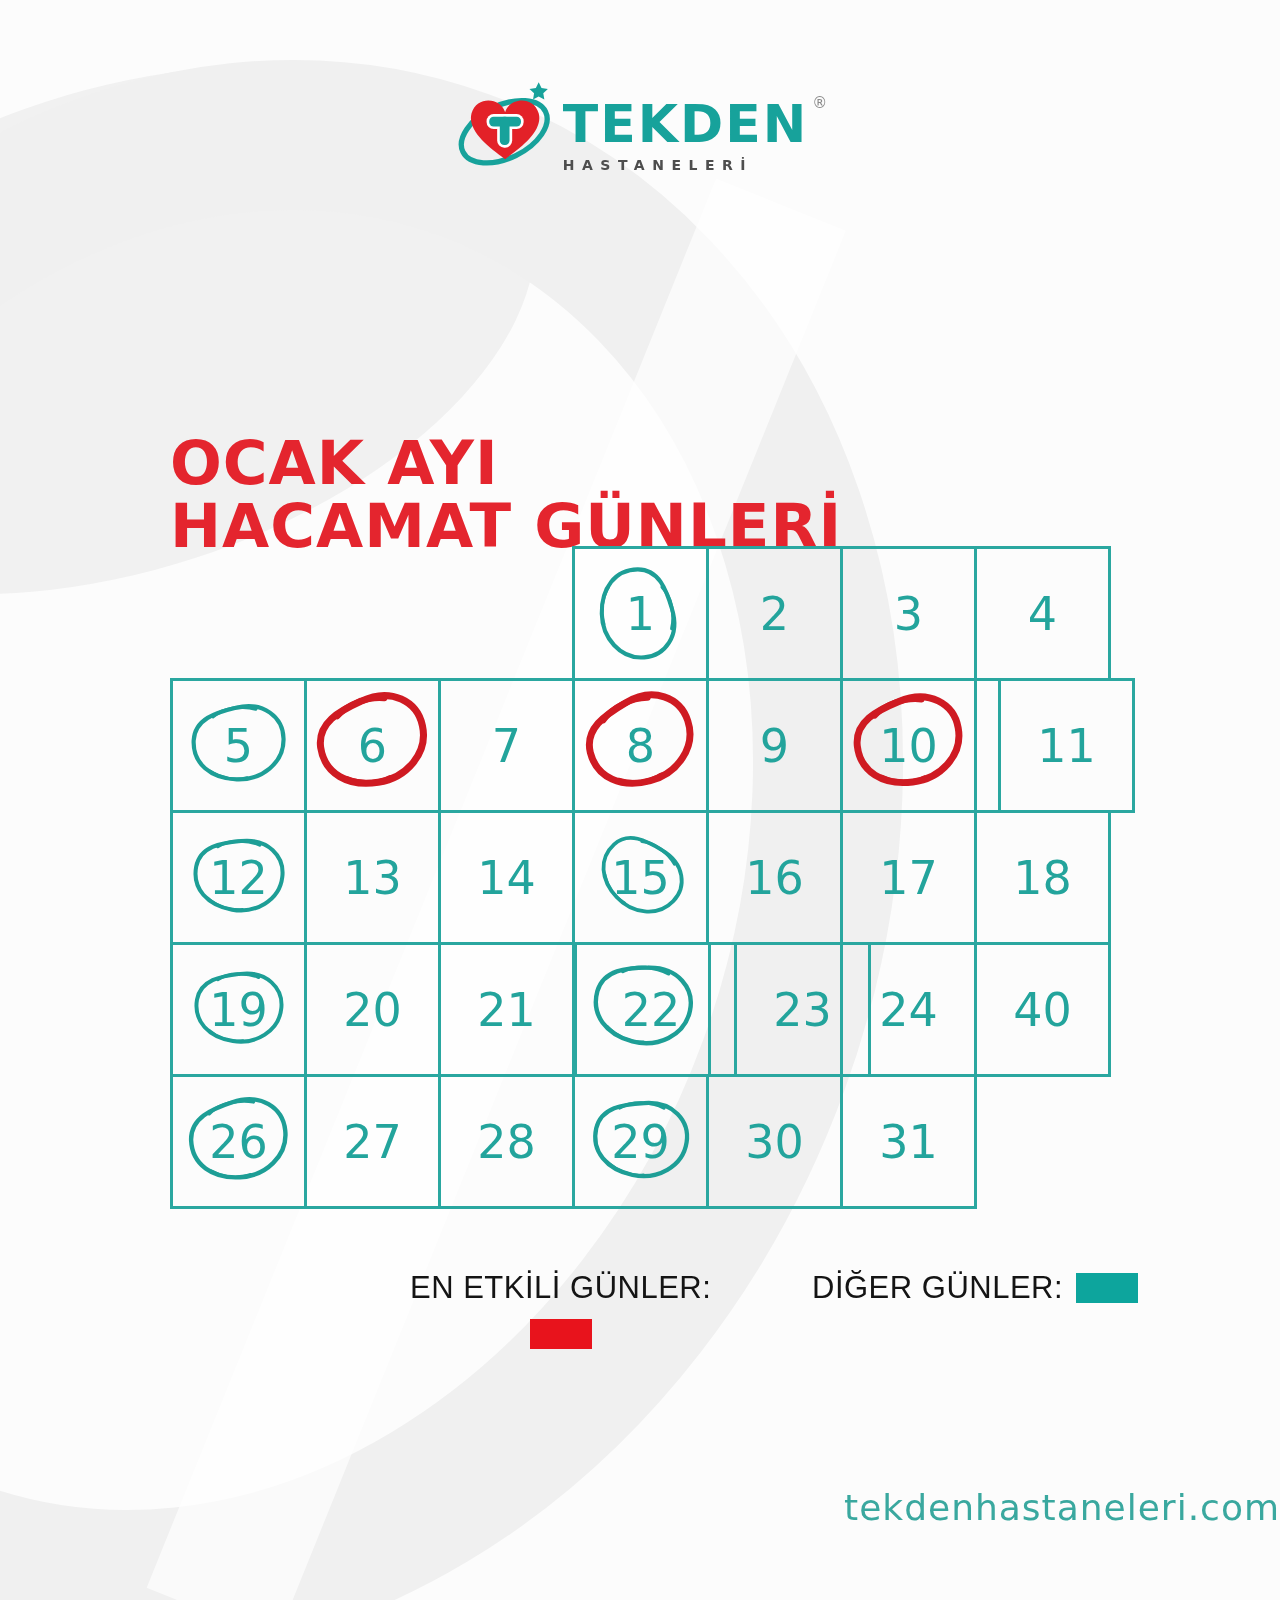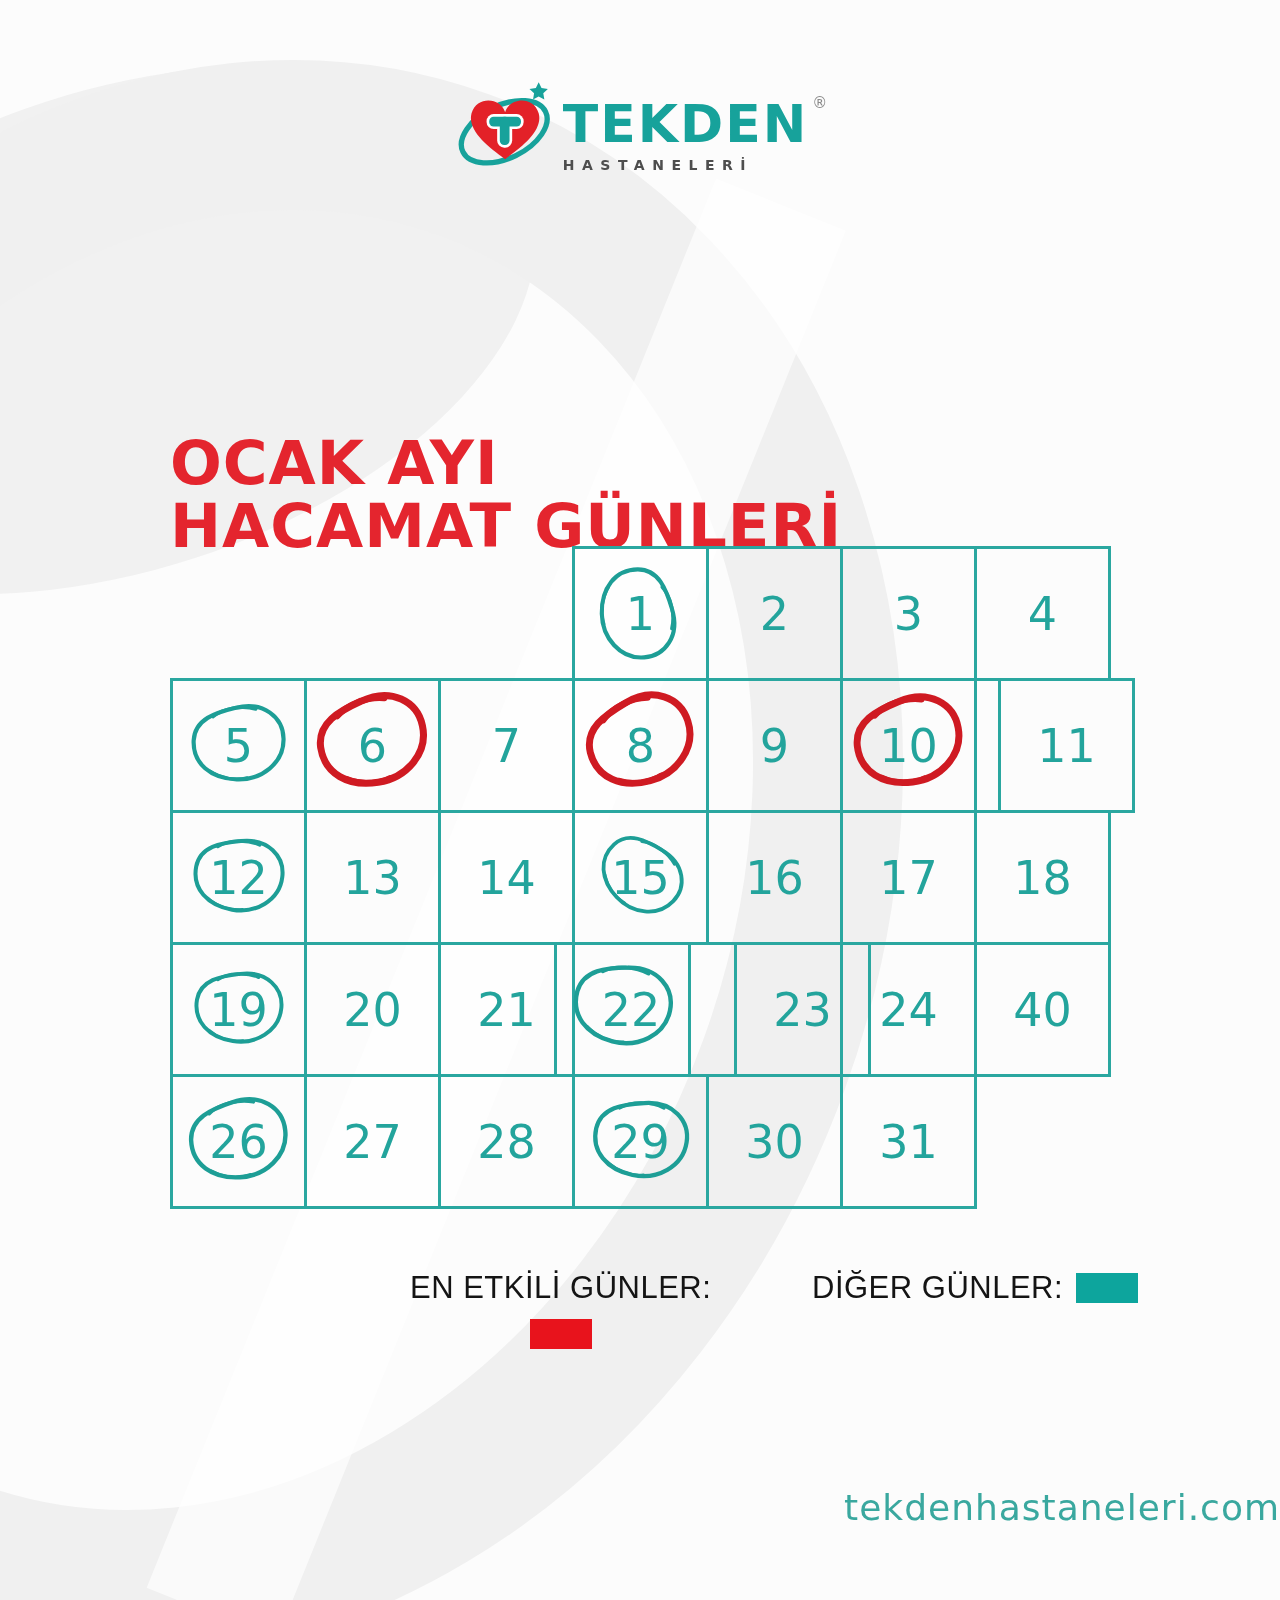--- a/index.html
+++ b/index.html
@@ -195,21 +195,21 @@
           <path d="M44,21 C58,11 84,9 101,16" stroke="#1d9e96" stroke-width="4.5" stroke-linecap="round"></path>
           <path d="M34,92 C48,103 66,108 82,105" stroke="#1d9e96" stroke-width="4" stroke-linecap="round"></path>
         </svg>
       </div>
       <div class="cell" data-name="calendar-day-20" style="left: 134px; top: 396px;">
         <span class="day-num" data-name="day-number">20</span>
       </div>
       <div class="cell" data-name="calendar-day-21" style="left: 268px; top: 396px;">
         <span class="day-num" data-name="day-number">21</span>
       </div>
-      <div class="cell" data-name="calendar-day-22" style="left: 384px; top: 396px; padding-left: 17px;">
+      <div class="cell" data-name="calendar-day-22" style="left: 404px; top: 396px; padding-left: 17px;">
         <span class="day-num" data-name="day-number">22</span>
         <svg class="mark teal" viewBox="0 0 150 120" fill="none" data-name="teal-circle-mark">
           <path d="M75,12 C112,6 136,30 134,58 C132,90 100,110 68,106 C34,102 12,80 16,50 C20,22 48,16 75,12" stroke="#1d9e96" stroke-width="5.5" stroke-linecap="round"></path>
           <path d="M44,21 C58,11 84,9 101,16" stroke="#1d9e96" stroke-width="4.5" stroke-linecap="round"></path>
           <path d="M34,92 C48,103 66,108 82,105" stroke="#1d9e96" stroke-width="4" stroke-linecap="round"></path>
         </svg>
       </div>
       <div class="cell" data-name="calendar-day-23" style="left: 536px; top: 396px; margin-left: 28px;">
         <span class="day-num" data-name="day-number">23</span>
       </div>

